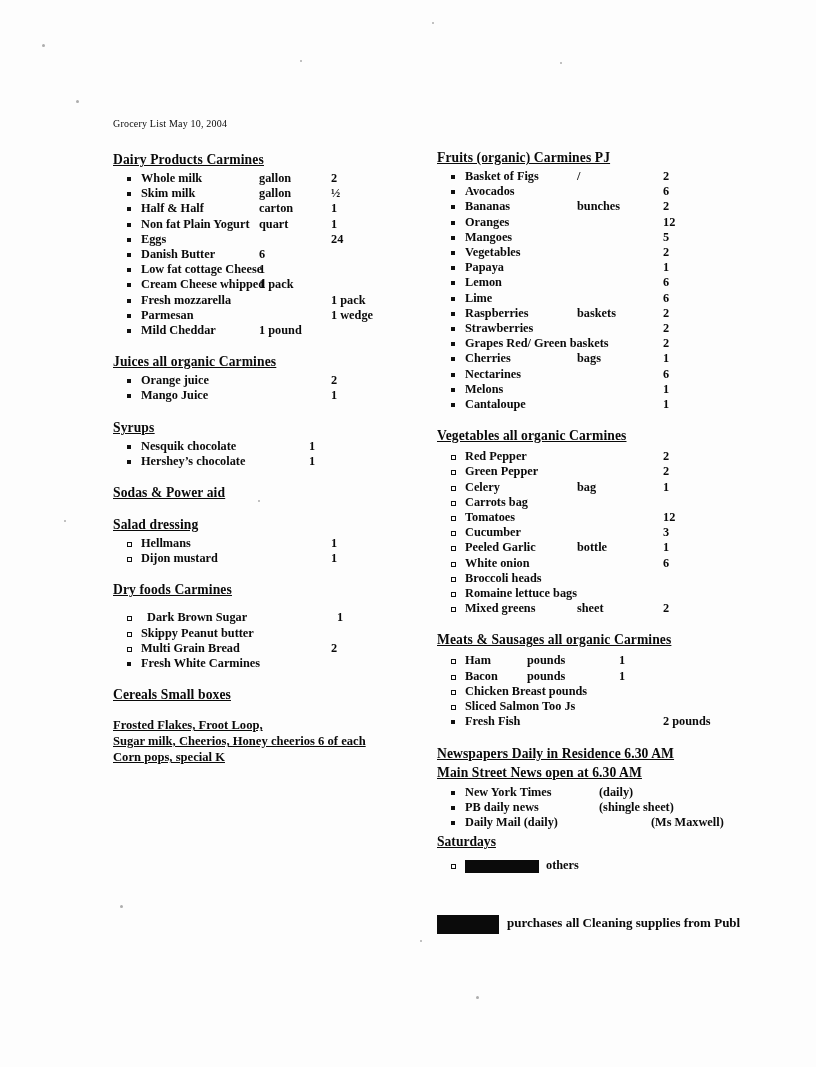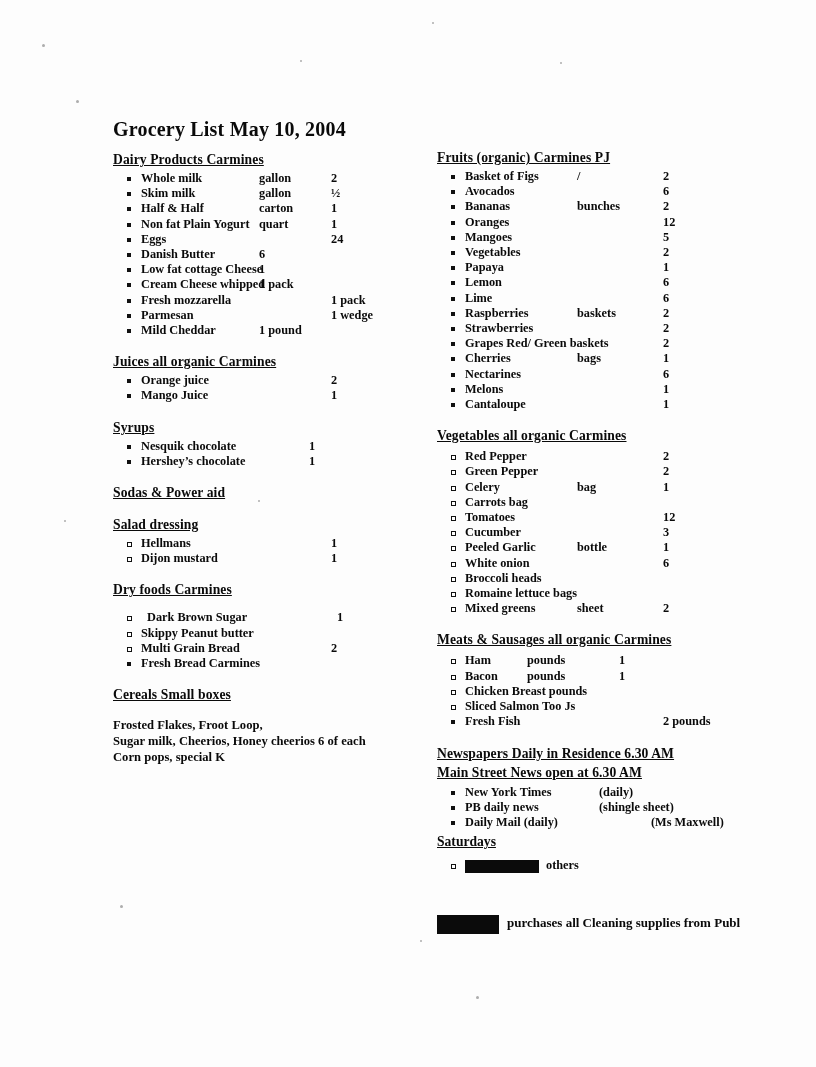--- a/index.html
+++ b/index.html
@@ -24,29 +24,30 @@
   .speck {
     position: absolute;
     background: #6b6b6b;
     border-radius: 50%;
     opacity: .55;
   }
   .doc-title {
     position: absolute;
     left: 113px;
     top: 118px;
-    font-size: 20px;
-    font-weight: bold;
+    font-size: 10px;
+    font-weight: normal;
     letter-spacing: .2px;
   }
   .col-left {
     position: absolute;
     left: 113px;
     top: 152px;
     width: 320px;
+    text-decoration: underline;
   }
   .col-right {
     position: absolute;
     left: 437px;
     top: 150px;
     width: 352px;
   }
   .section { margin-bottom: 6px; }
   .section-head {
     font-size: 13.6px;
@@ -186,21 +187,21 @@
         <li class="hollow"><span class="nm" style="width:190px">Dijon mustard</span><span class="qt">1</span></li>
       </ul>
     </div>
 
     <div class="section section-gap-md">
       <div class="section-head">Dry foods Carmines</div>
       <ul class="items" style="margin-top:12px">
         <li class="hollow"><span class="nm" style="width:190px;padding-left:6px">Dark Brown Sugar</span><span class="qt">1</span></li>
         <li class="hollow"><span class="nm" style="width:160px">Skippy Peanut butter</span><span class="qt"></span></li>
         <li class="hollow"><span class="nm" style="width:190px">Multi Grain Bread</span><span class="qt">2</span></li>
-        <li><span class="nm" style="width:160px">Fresh Bread Carmines</span><span class="qt"></span></li>
+        <li><span class="nm" style="width:160px">Fresh White Carmines</span><span class="qt"></span></li>
       </ul>
     </div>
 
     <div class="section section-gap-md">
       <div class="section-head">Cereals Small boxes</div>
       <div class="freeform" style="white-space:pre-line;">Frosted Flakes, Froot Loop,
 Sugar milk, Cheerios, Honey cheerios 6 of each
 Corn pops, special K</div>
     </div>
 

